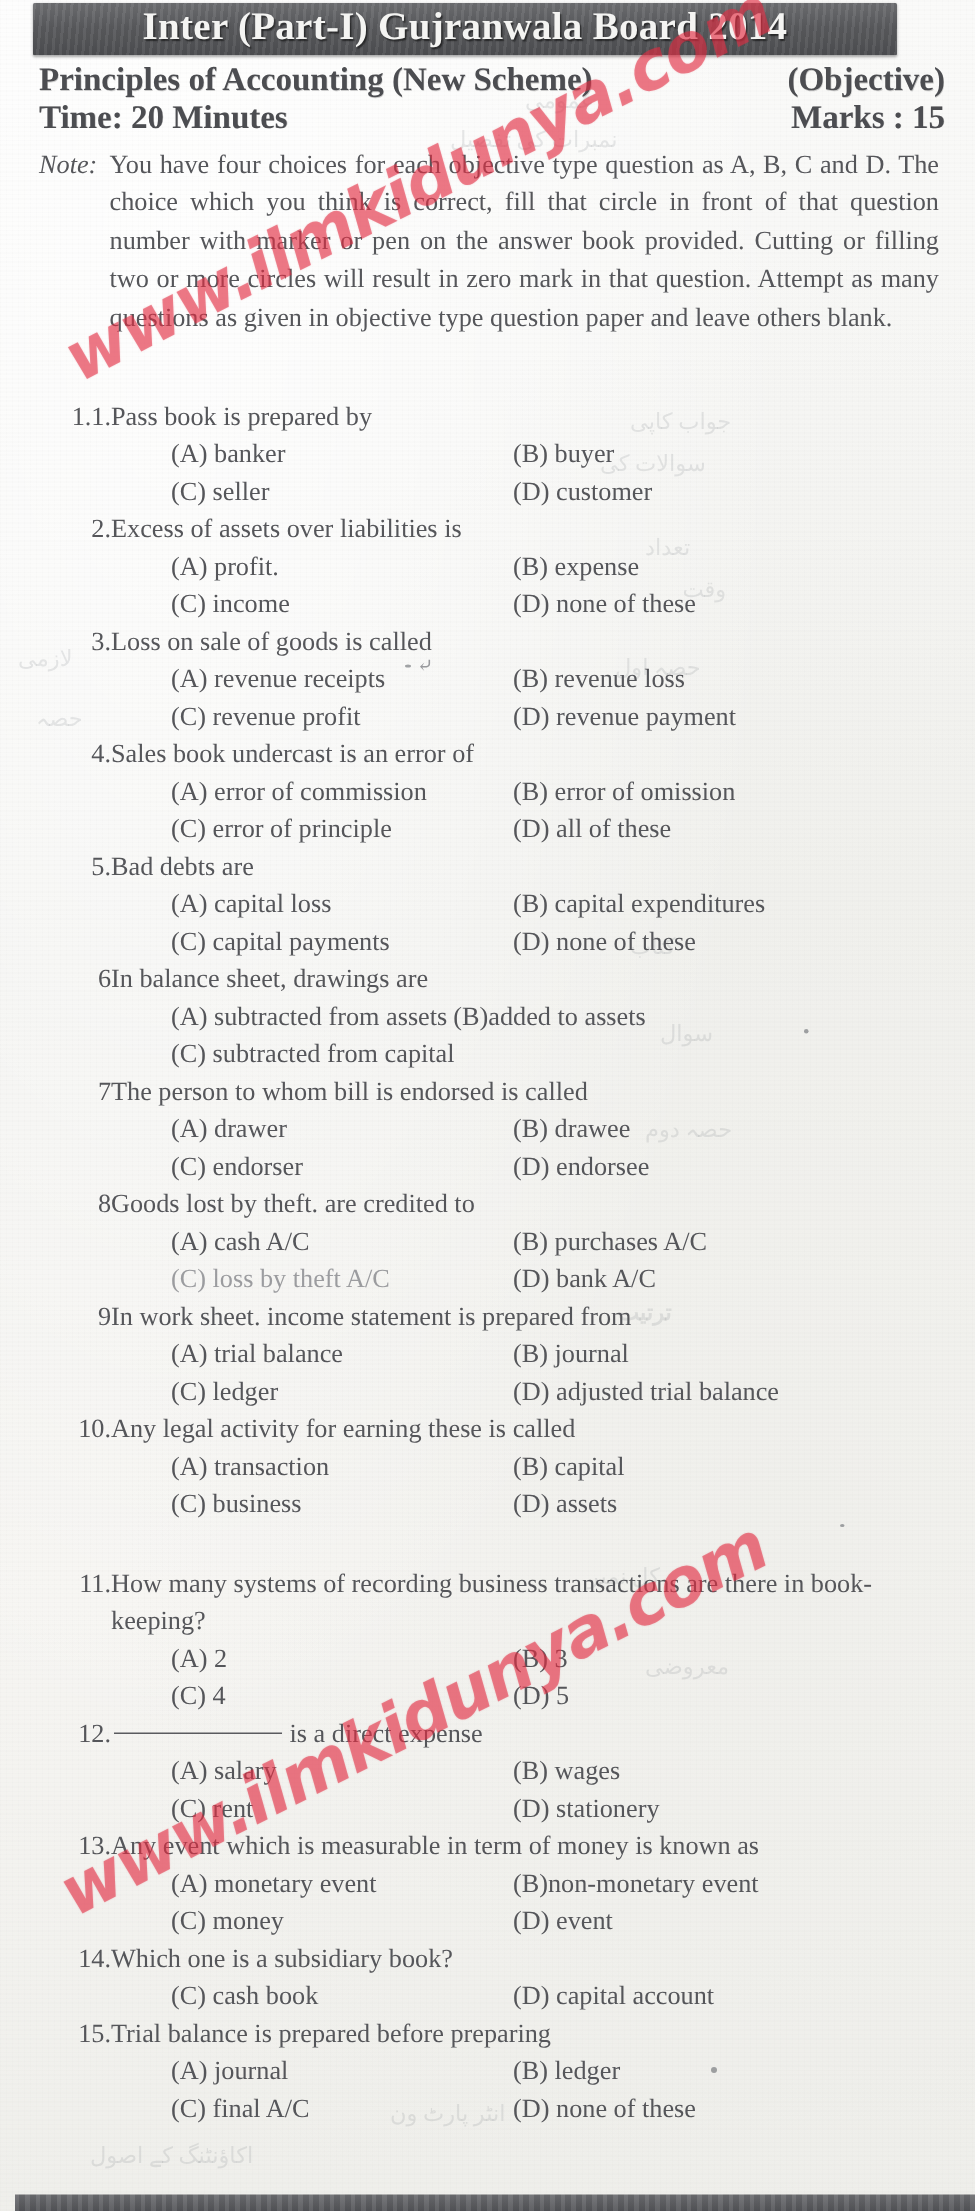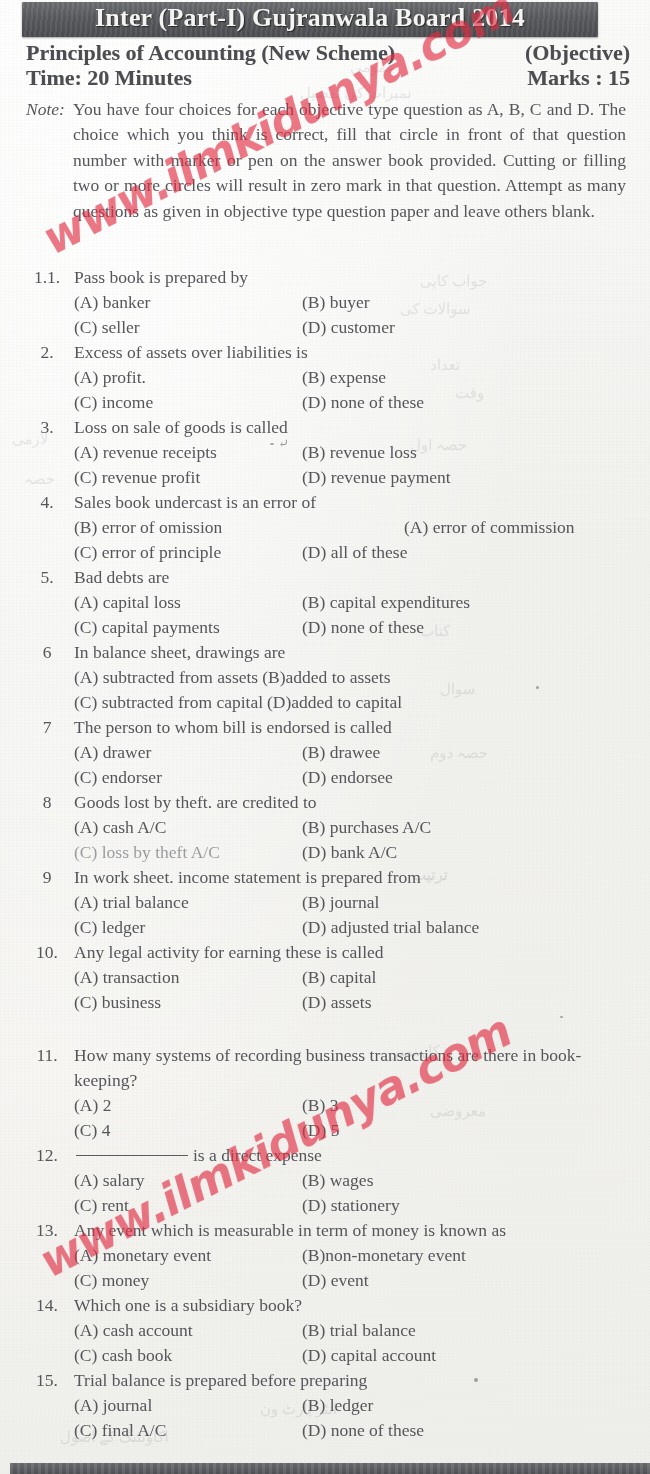--- a/index.html
+++ b/index.html
@@ -124,35 +124,36 @@
     position: relative;
     margin-bottom: 0px;
   }
   .q-head {
     display: flex;
     line-height: 25px;
   }
   .q-num {
     width: 54px;
     flex: 0 0 54px;
-    text-align: center;
+    text-align: right;
     padding-left: 2px;
   }
   .q-text {
     flex: 1 1 auto;
   }
   .q-text-wrap {
     line-height: 25px;
   }
   .opts {
     margin-left: 56px;
   }
   .opt-row {
     display: flex;
     line-height: 25px;
+    margin-left: 40px;
   }
   .opt {
     display: block;
   }
   .opt-a, .opt-c {
     flex: 0 0 228px;
     width: 228px;
   }
   .opt-b, .opt-d {
     flex: 1 1 auto;
@@ -321,22 +322,22 @@
           </div>
         </div>
       </div>
       <div class="q">
         <div class="q-head">
           <span class="q-num">4.</span>
           <span class="q-text"><span class="q-text-wrap">Sales book undercast is an error of</span></span>
         </div>
         <div class="opts">
           <div class="opt-row">
+            <span class="opt opt-a">(A) error of commission</span>
             <span class="opt opt-b">(B) error of omission</span>
-            <span class="opt opt-a">(A) error of commission</span>
           </div>
           <div class="opt-row">
             <span class="opt opt-c">(C) error of principle</span>
             <span class="opt opt-d">(D) all of these</span>
           </div>
         </div>
       </div>
       <div class="q">
         <div class="q-head">
           <span class="q-num">5.</span>
@@ -358,21 +359,20 @@
           <span class="q-num">6</span>
           <span class="q-text"><span class="q-text-wrap">In balance sheet, drawings are</span></span>
         </div>
         <div class="opts wide">
           <div class="opt-row">
             <span class="opt opt-a">(A) subtracted from assets</span>
             <span class="opt opt-b">(B)added to assets</span>
           </div>
           <div class="opt-row">
             <span class="opt opt-c">(C) subtracted from capital</span>
-            <span class="opt opt-d">(D)added to capital</span>
           </div>
         </div>
       </div>
       <div class="q">
         <div class="q-head">
           <span class="q-num">7</span>
           <span class="q-text"><span class="q-text-wrap">The person to whom bill is endorsed is called</span></span>
         </div>
         <div class="opts">
           <div class="opt-row">
@@ -481,24 +481,20 @@
             <span class="opt opt-d">(D) event</span>
           </div>
         </div>
       </div>
       <div class="q">
         <div class="q-head">
           <span class="q-num">14.</span>
           <span class="q-text"><span class="q-text-wrap">Which one is a subsidiary book?</span></span>
         </div>
         <div class="opts">
-          <div class="opt-row">
-            <span class="opt opt-a">(A) cash account</span>
-            <span class="opt opt-b">(B) trial balance</span>
-          </div>
           <div class="opt-row">
             <span class="opt opt-c">(C) cash book</span>
             <span class="opt opt-d">(D) capital account</span>
           </div>
         </div>
       </div>
       <div class="q">
         <div class="q-head">
           <span class="q-num">15.</span>
           <span class="q-text"><span class="q-text-wrap">Trial balance is prepared before preparing</span></span>

